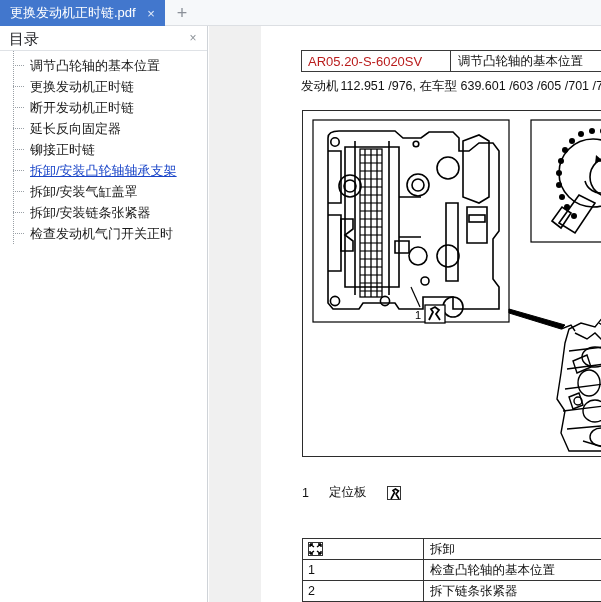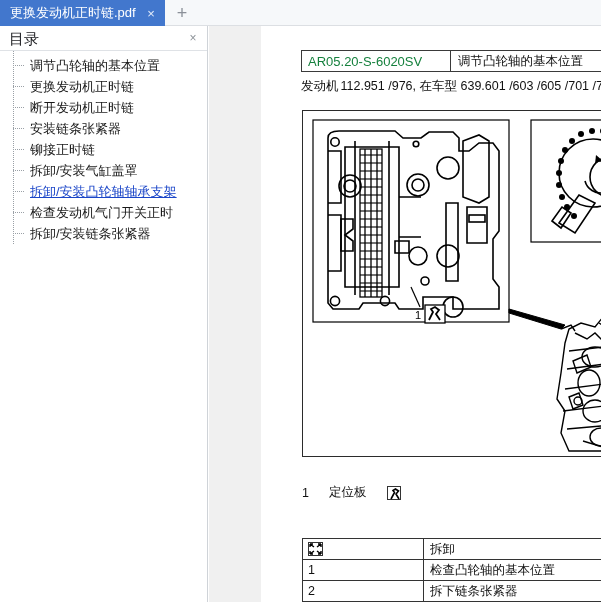--- a/index.html
+++ b/index.html
@@ -123,21 +123,21 @@
     width: 330px; height: 22px;
     border: 1px solid #3a3a3a;
     display: flex;
     background: #fff;
   }
   .hdr-code {
     width: 149px;
     border-right: 1px solid #3a3a3a;
     display: flex; align-items: center;
     padding-left: 6px;
-    font-size: 13px; color: #15803d;
+    font-size: 13px; color: #b91c1c;
   }
   .hdr-name {
     flex: 1 1 auto;
     display: flex; align-items: center;
     padding-left: 7px;
     font-size: 12.5px; color: #111;
   }
   .eng-line {
     position: absolute; left: 40px; top: 52px;
     width: 320px;
@@ -223,36 +223,36 @@
     <div class="tree-item">
           <span class="tree-label">调节凸轮轴的基本位置</span>
         </div>
         <div class="tree-item">
           <span class="tree-label">更换发动机正时链</span>
         </div>
         <div class="tree-item">
           <span class="tree-label">断开发动机正时链</span>
         </div>
         <div class="tree-item">
-          <span class="tree-label">安装链条张紧器</span>
+          <span class="tree-label">延长反向固定器</span>
         </div>
         <div class="tree-item">
           <span class="tree-label">铆接正时链</span>
-        </div>
-        <div class="tree-item">
-          <span class="tree-label">拆卸/安装气缸盖罩</span>
         </div>
         <div class="tree-item link">
           <span class="tree-label">拆卸/安装凸轮轴轴承支架</span>
         </div>
         <div class="tree-item">
+          <span class="tree-label">拆卸/安装气缸盖罩</span>
+        </div>
+        <div class="tree-item">
+          <span class="tree-label">拆卸/安装链条张紧器</span>
+        </div>
+        <div class="tree-item">
           <span class="tree-label">检查发动机气门开关正时</span>
-        </div>
-        <div class="tree-item">
-          <span class="tree-label">拆卸/安装链条张紧器</span>
         </div>
       </div>
   </div>
 
   <div class="gutter"></div>
 
   <div class="page">
     <div class="page-inner">
 
       <div class="hdr-table">

